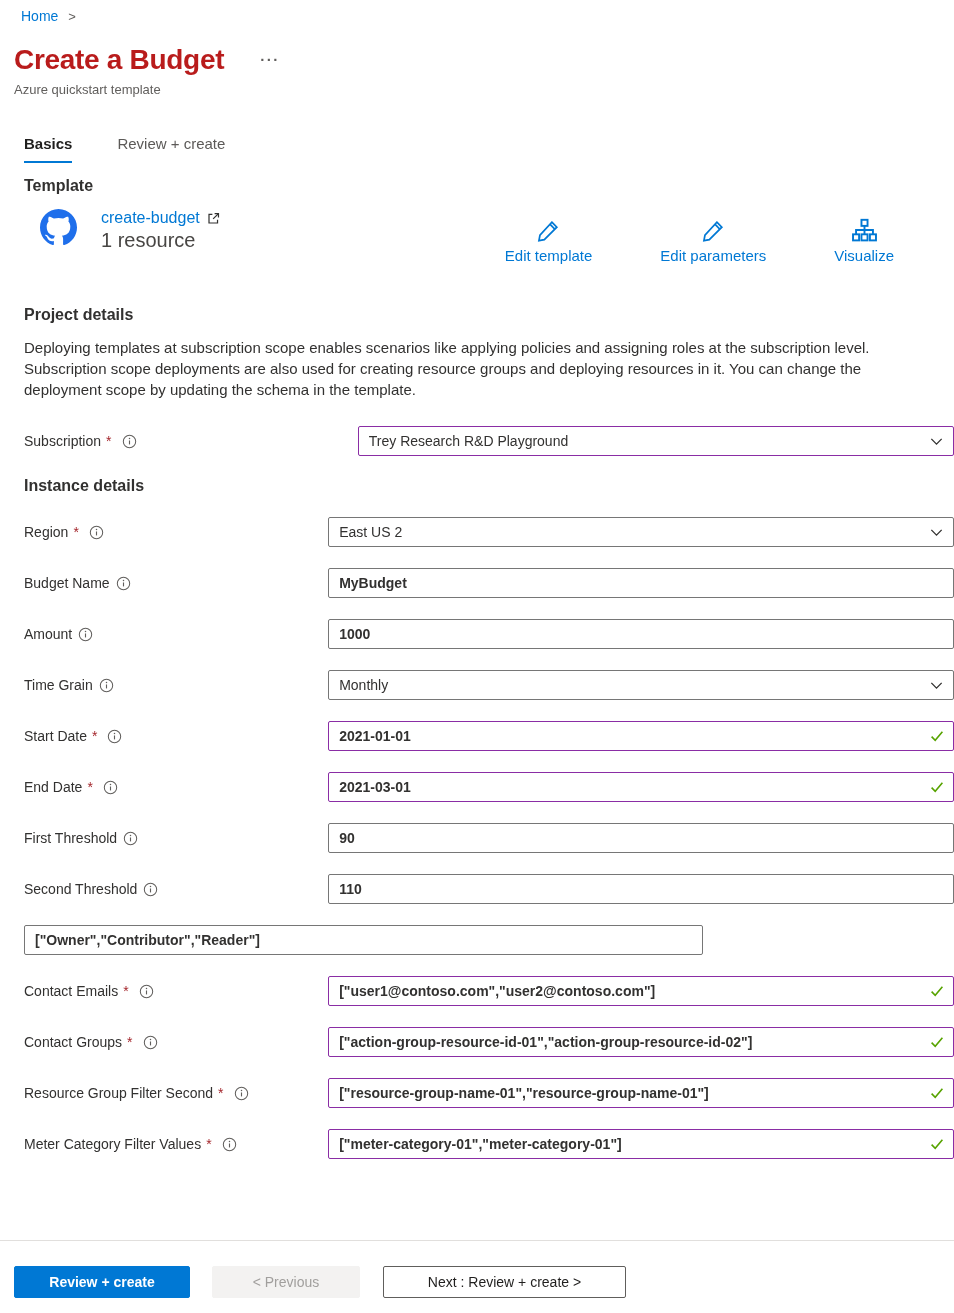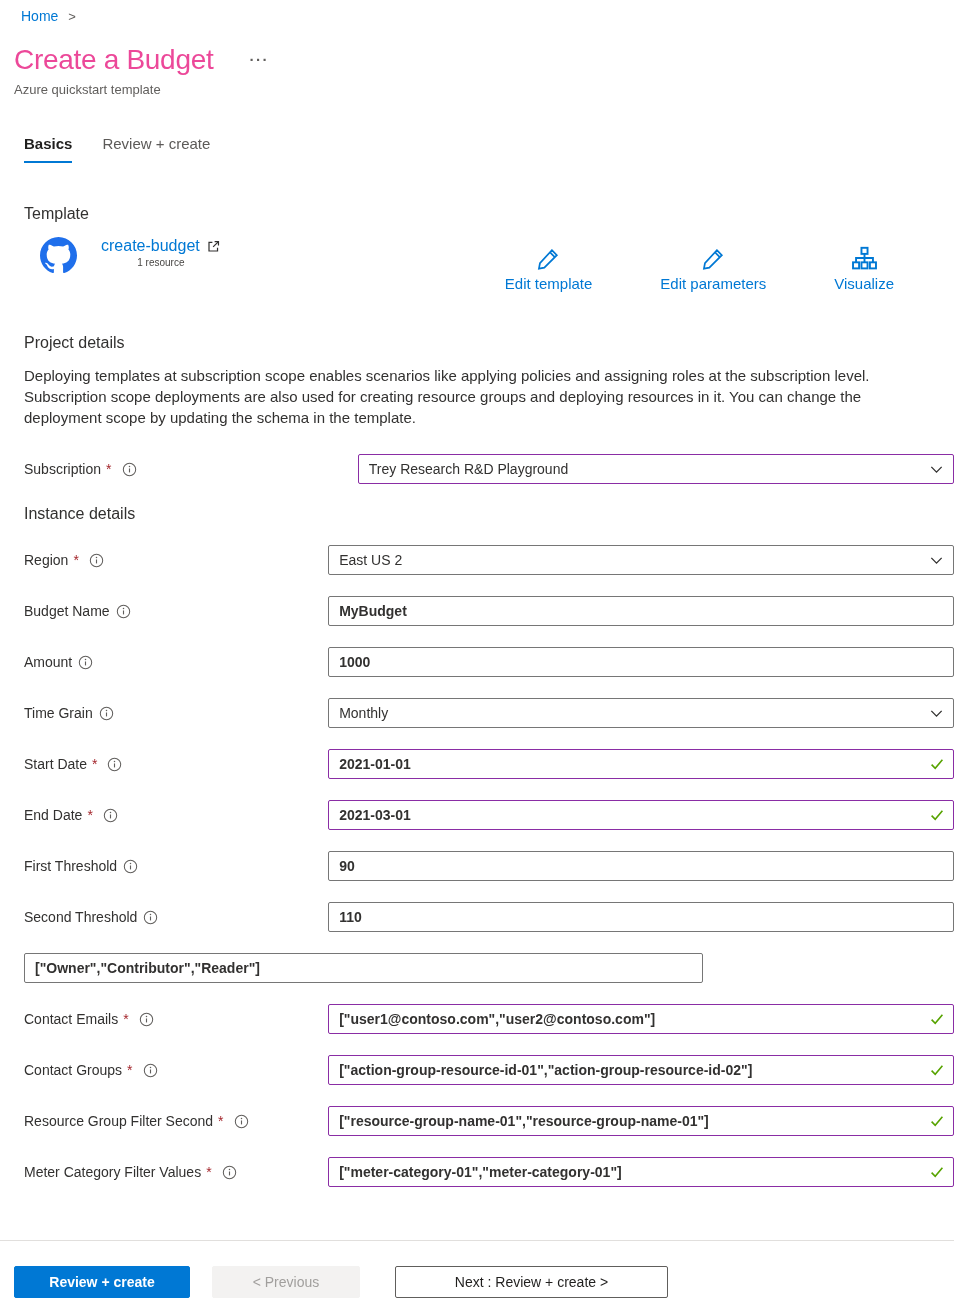--- a/index.html
+++ b/index.html
@@ -7,39 +7,39 @@
   body { font-family:"Liberation Sans","DejaVu Sans",sans-serif; color:#323130; }
   .page { position:relative; width:954px; height:1313px; overflow:hidden; background:#fff; }
 
   
   .breadcrumb { padding:8px 0 0 21px; font-size:14px; }
   .breadcrumb a { color:#0078d4; text-decoration:none; cursor:pointer; }
   .breadcrumb .sep { color:#605e5c; margin-left:6px; font-size:13px; }
 
   
   .titlerow { margin:20px 0 0 14px; display:flex; align-items:center; }
-  .titlerow h1 { font-size:28px; font-weight:400; color:#ec4899; letter-spacing:-0.3px; }
+  .titlerow h1 { font-size:28px; font-weight:700; color:#b91c1c; letter-spacing:-0.3px; }
   .more-btn { margin-left:36px; color:#605e5c; font-size:15px; letter-spacing:1.5px; font-weight:700; cursor:pointer; line-height:10px; }
   .subtitle { margin:6px 0 0 14px; font-size:13px; color:#605e5c; }
 
   
-  .tabs { margin:38px 0 0 24px; display:flex; gap:30px; }
+  .tabs { margin:38px 0 0 24px; display:flex; gap:45px; }
   .tab { font-size:15px; color:#5c5a58; padding-bottom:9px; cursor:pointer; border-bottom:2px solid transparent; }
   .tab.active { color:#201f1e; font-weight:700; border-bottom:2px solid #0078d4; }
 
   
-  .sec-h { margin:42px 0 0 24px; font-size:16px; font-weight:400; color:#323130; }
-
-  
-  .template-row { margin:14px 60px 0 40px; display:flex; align-items:flex-start;text-align:center; }
+  .sec-h { margin:14px 0 0 24px; font-size:16px; font-weight:700; color:#323130; }
+
+  
+  .template-row { margin:14px 60px 0 40px; display:flex; align-items:flex-start; }
   .gh-icon { width:37px; height:37px; flex:0 0 auto; }
   .gh-meta { margin-left:24px; }
   .repo-line { display:flex; align-items:center; gap:6px; }
   .repo-line a { color:#0078d4; font-size:16px; text-decoration:none; cursor:pointer; }
-  .resource-count { font-size:10px; color:#484644; margin-top:2px; }
+  .resource-count { font-size:20px; color:#484644; margin-top:2px; }
   .template-actions { margin-left:auto; display:flex; gap:68px; margin-top:8px; }
   .t-action { display:flex; flex-direction:column; align-items:center; gap:3px; color:#0078d4; font-size:15px; cursor:pointer; }
 
   
   .para { margin:13px 0 0 24px; width:912px; font-size:15px; line-height:21px; color:#323130; }
 
   
   .form-area { margin-left:24px; }
   .form-row { display:flex; align-items:center; height:30px; margin-bottom:21px; }
   .label-cell { width:330px; display:flex; align-items:center; font-size:14px; color:#323130; }
@@ -56,21 +56,21 @@
   .check { position:absolute; right:9px; top:7px; }
   #sub-row { margin-top:26px;gap:44px; }
   #instance-heading { margin-top:10px; }
   #instance-fields { margin-top:22px; }
 
   
   .footer { position:absolute; left:0; right:0; top:1240px; border-top:1px solid #e1dfdd; padding:25px 0 0 14px; display:flex; align-items:center; }
   .btn { height:32px; font-size:14px; border-radius:2px; display:inline-flex; align-items:center; justify-content:center; cursor:pointer; font-family:inherit; }
   .btn-primary { width:176px; background:#0078d4; color:#fff; font-weight:700; border:1px solid #0078d4; }
   .btn-disabled { width:148px; margin-left:22px; background:#f3f2f1; color:#a19f9d; border:1px solid #f3f2f1; cursor:default; }
-  .btn-secondary { width:273px; margin-left:35px; background:#fff; color:#201f1e; border:1px solid #605e5c; }
+  .btn-secondary { width:243px; margin-left:23px; background:#fff; color:#201f1e; border:1px solid #605e5c; }
 
   svg { display:block; }
 </style>
 </head>
 <body>
 
 <div class="page">
 
   <div class="breadcrumb">
     <a>Home</a>

